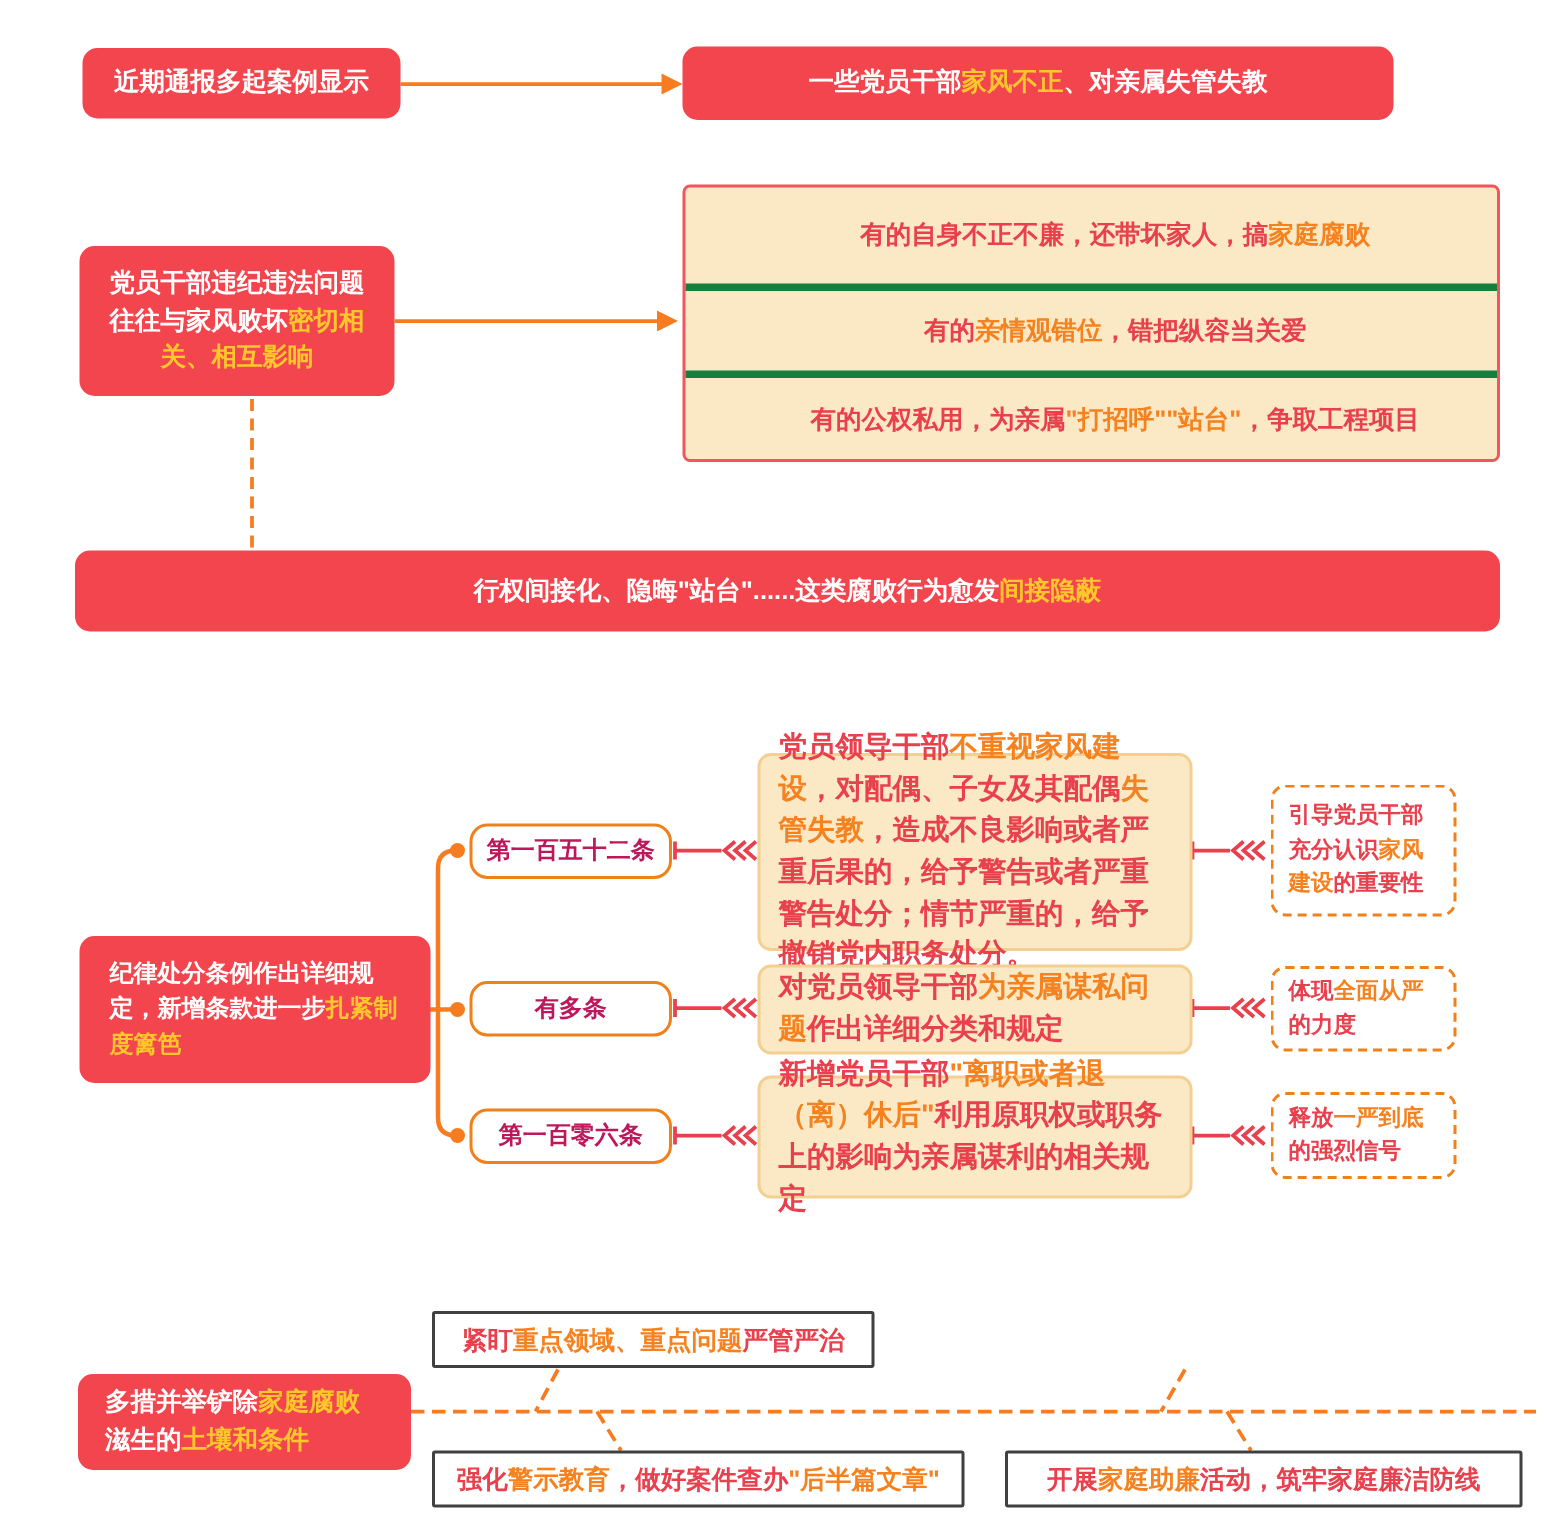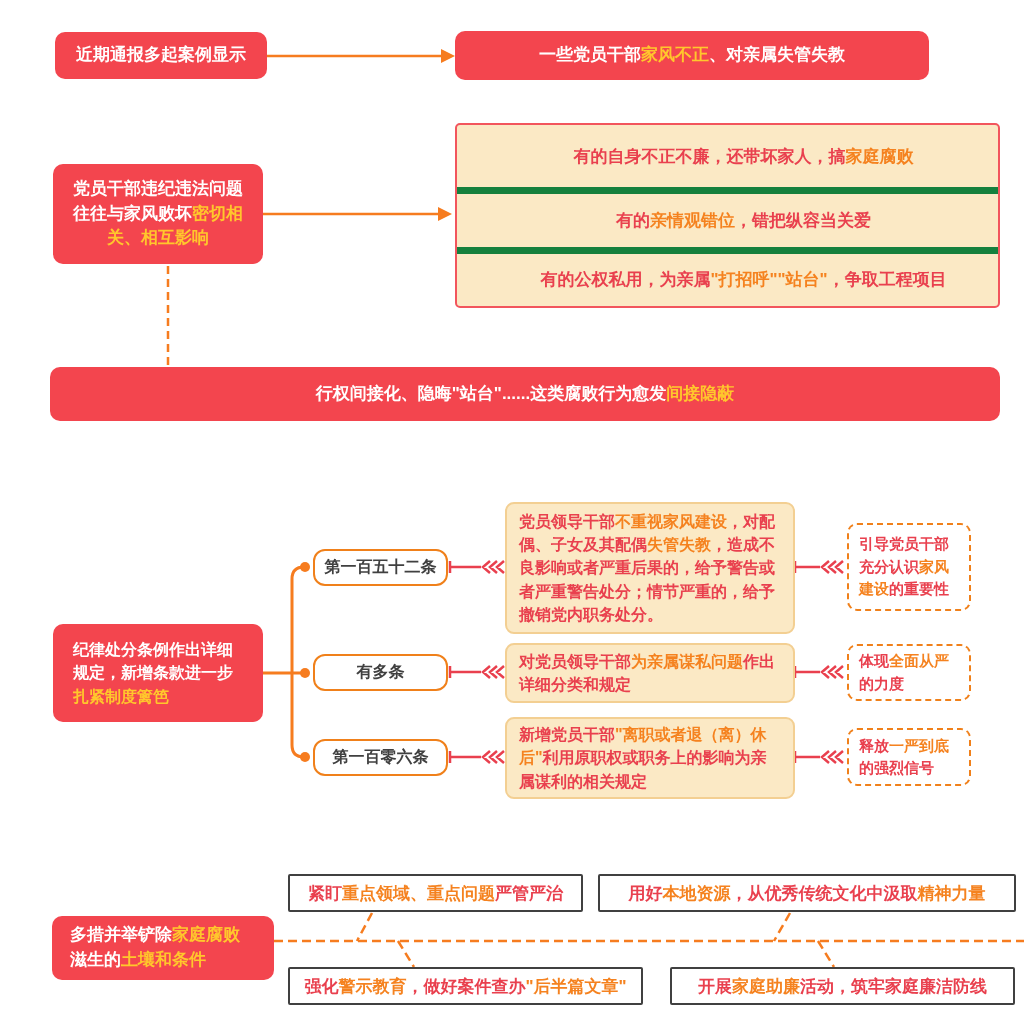--- a/index.html
+++ b/index.html
@@ -7,23 +7,23 @@
     position:relative;width:1029px;height:1019px;background:#fff;overflow:hidden;
     font-family:"Liberation Sans","DejaVu Sans",sans-serif;font-weight:bold;
   }
   #wires{position:absolute;left:0;top:0;z-index:0;}
   .box{position:absolute;z-index:1;display:flex;align-items:center;justify-content:center;
        box-sizing:border-box;text-align:center;}
   .redbox{background:#f3454e;color:#fff;border-radius:10px;font-size:17px;line-height:1.45;}
   .creampanel{background:#fbe9c5;border:2px solid #f2555d;border-radius:5px;flex-direction:column;
        align-items:stretch;padding:0;}
   .creamrow{display:flex;align-items:center;justify-content:center;font-size:17px;box-sizing:border-box;padding-left:32px;}
-  .creamrow + .creamrow{border-top:7px solid #15803d;}
-  .pill{background:#fff;border:2.5px solid #f0801a;border-radius:12px;color:#404040;font-size:16px;}
-  .creamcard{background:#fbe9c5;border:2px solid #f3cf92;border-radius:9px;font-size:16px;
+  .creamrow + .creamrow{border-top:5px solid #15803d;}
+  .pill{background:#fff;border:2.5px solid #f0801a;border-radius:12px;color:#be185d;font-size:16px;}
+  .creamcard{background:#fbe9c5;border:2px solid #f3cf92;border-radius:9px;font-size:19px;
        line-height:1.45;text-align:left;justify-content:flex-start;padding:6px 12px;}
   .notecard{background:#fff;border:2px dashed #f0801a;border-radius:10px;font-size:15px;
        line-height:1.5;text-align:left;justify-content:flex-start;padding:4px 10px;}
   .plainbox{background:#fff;border:2px solid #404040;border-radius:2px;font-size:17px;}
   .seg-white{color:#ffffff;}
   .seg-yellow{color:#ffc72c;}
   .seg-orange{color:#f5821f;}
   .seg-red{color:#e9404e;}
 </style>
 </head>
@@ -97,21 +97,21 @@
       </div>
     <div class="creamrow" style="flex:58;">
         <span><span class="seg-red">有的公权私用，为亲属</span><span class="seg-orange">"打招呼""站台"</span><span class="seg-red">，争取工程项目</span></span>
       </div>
   </div>
 
   <div class="box redbox" style="left:50px;top:367px;width:950px;height:54px;">
       <span><span class="seg-white">行权间接化、隐晦"站台"......这类腐败行为愈发</span><span class="seg-yellow">间接隐蔽</span></span>
     </div>
 
-  <div class="box redbox" style="left:53px;top:624px;width:210px;height:98px;padding:0 20px;font-size:16px;text-align:left;justify-content:flex-start;">
+  <div class="box redbox" style="left:53px;top:624px;width:234px;height:98px;padding:0 20px;font-size:16px;text-align:left;justify-content:flex-start;">
       <span><span class="seg-white">纪律处分条例作出详细规定，新增条款进一步</span><span class="seg-yellow">扎紧制度篱笆</span></span>
     </div>
 
   <div class="box pill" style="left:313px;top:549px;width:135px;height:37px;">第一百五十二条</div>
   <div class="box pill" style="left:313px;top:654px;width:135px;height:37px;">有多条</div>
   <div class="box pill" style="left:313px;top:739px;width:135px;height:37px;">第一百零六条</div>
 
   <div class="box creamcard" style="left:505px;top:502px;width:290px;height:132px;">
       <span><span class="seg-red">党员领导干部</span><span class="seg-orange">不重视家风建设</span><span class="seg-red">，对配偶、子女及其配偶</span><span class="seg-orange">失管失教</span><span class="seg-red">，造成不良影响或者严重后果的，给予警告或者严重警告处分；情节严重的，给予撤销党内职务处分。</span></span>
     </div>
@@ -132,23 +132,20 @@
       <span><span class="seg-red">释放</span><span class="seg-orange">一严到底</span><span class="seg-red">的强烈信号</span></span>
     </div>
 
   <div class="box redbox" style="left:52px;top:916px;width:222px;height:64px;padding:0 18px;text-align:left;justify-content:flex-start;">
       <span><span class="seg-white">多措并举铲除</span><span class="seg-yellow">家庭腐败</span><span class="seg-white">滋生的</span><span class="seg-yellow">土壤和条件</span></span>
     </div>
 
   <div class="box plainbox" style="left:288px;top:874px;width:295px;height:38px;">
       <span><span class="seg-red">紧盯</span><span class="seg-orange">重点领域、重点问题</span><span class="seg-red">严管严治</span></span>
     </div>
-  <div class="box plainbox" style="left:598px;top:874px;width:418px;height:38px;">
-      <span><span class="seg-red">用好</span><span class="seg-orange">本地资源</span><span class="seg-red">，从优秀传统文化中汲取</span><span class="seg-orange">精神力量</span></span>
-    </div>
   <div class="box plainbox" style="left:288px;top:967px;width:355px;height:38px;">
       <span><span class="seg-red">强化</span><span class="seg-orange">警示教育</span><span class="seg-red">，做好案件查办</span><span class="seg-orange">"后半篇文章"</span></span>
     </div>
   <div class="box plainbox" style="left:670px;top:967px;width:345px;height:38px;">
       <span><span class="seg-red">开展</span><span class="seg-orange">家庭助廉</span><span class="seg-red">活动，筑牢家庭廉洁防线</span></span>
     </div>
 
 </div>
 
 </body></html>

